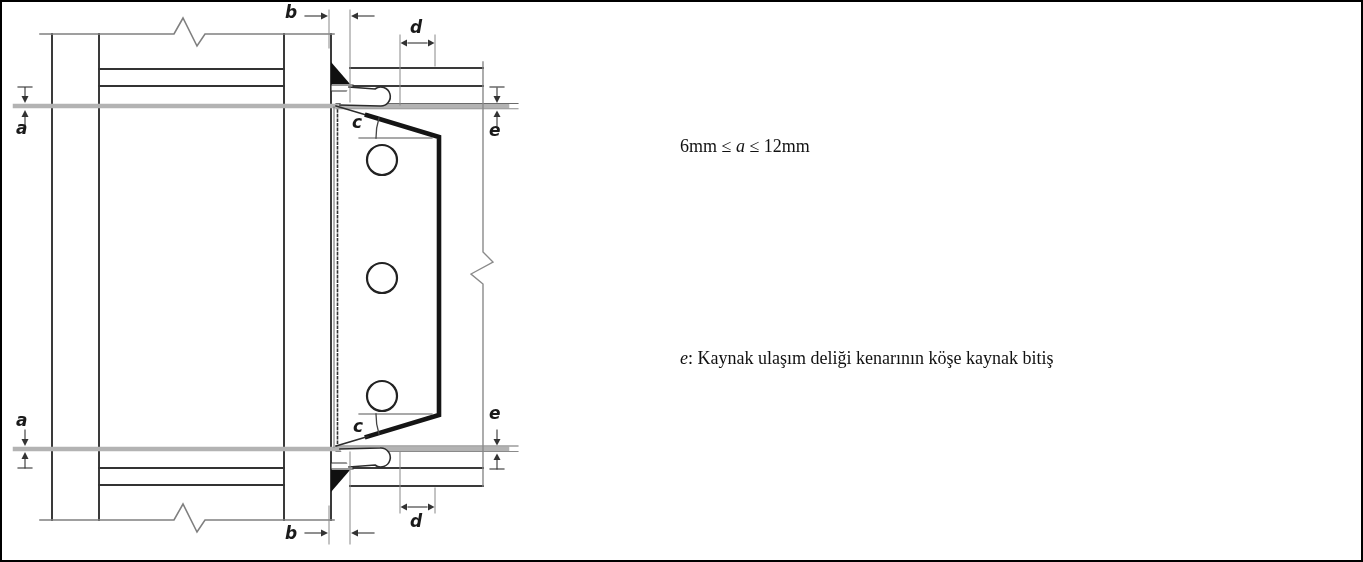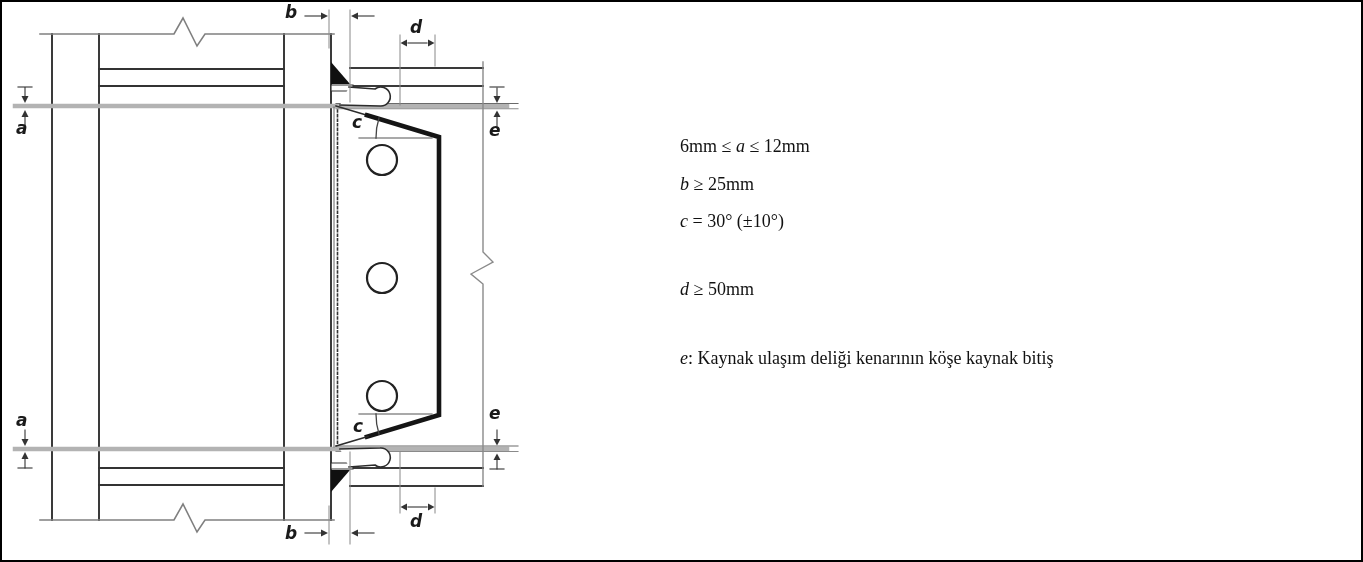--- a/index.html
+++ b/index.html
@@ -178,27 +178,18 @@
   <span class="dimlabel" style="left:351px;top:416px;">c</span>
   <span class="dimlabel" style="left:408px;top:17px;">d</span>
   <span class="dimlabel" style="left:408px;top:511px;">d</span>
   <span class="dimlabel" style="left:487px;top:120px;">e</span>
   <span class="dimlabel" style="left:487px;top:403px;">e</span>
 
   <div class="notes">
     <div class="line n1">
       <span>6mm ≤ </span><span class="v">a</span><span> ≤ 12mm</span>
     </div>
-    <div class="line n2">
-      <span></span><span class="v">b</span><span> ≥ 25mm</span>
-    </div>
-    <div class="line n3">
-      <span></span><span class="v">c</span><span> = 30° (±10°)</span>
-    </div>
-    <div class="line n4">
-      <span></span><span class="v">d</span><span> ≥ 50mm</span>
-    </div>
     <div class="line n6">
       <span class="v">e</span><span>: </span><span>Kaynak ulaşım deliği kenarının köşe kaynak bitiş</span>
     </div>
   </div>
 
 </div>
 
 </body></html>

